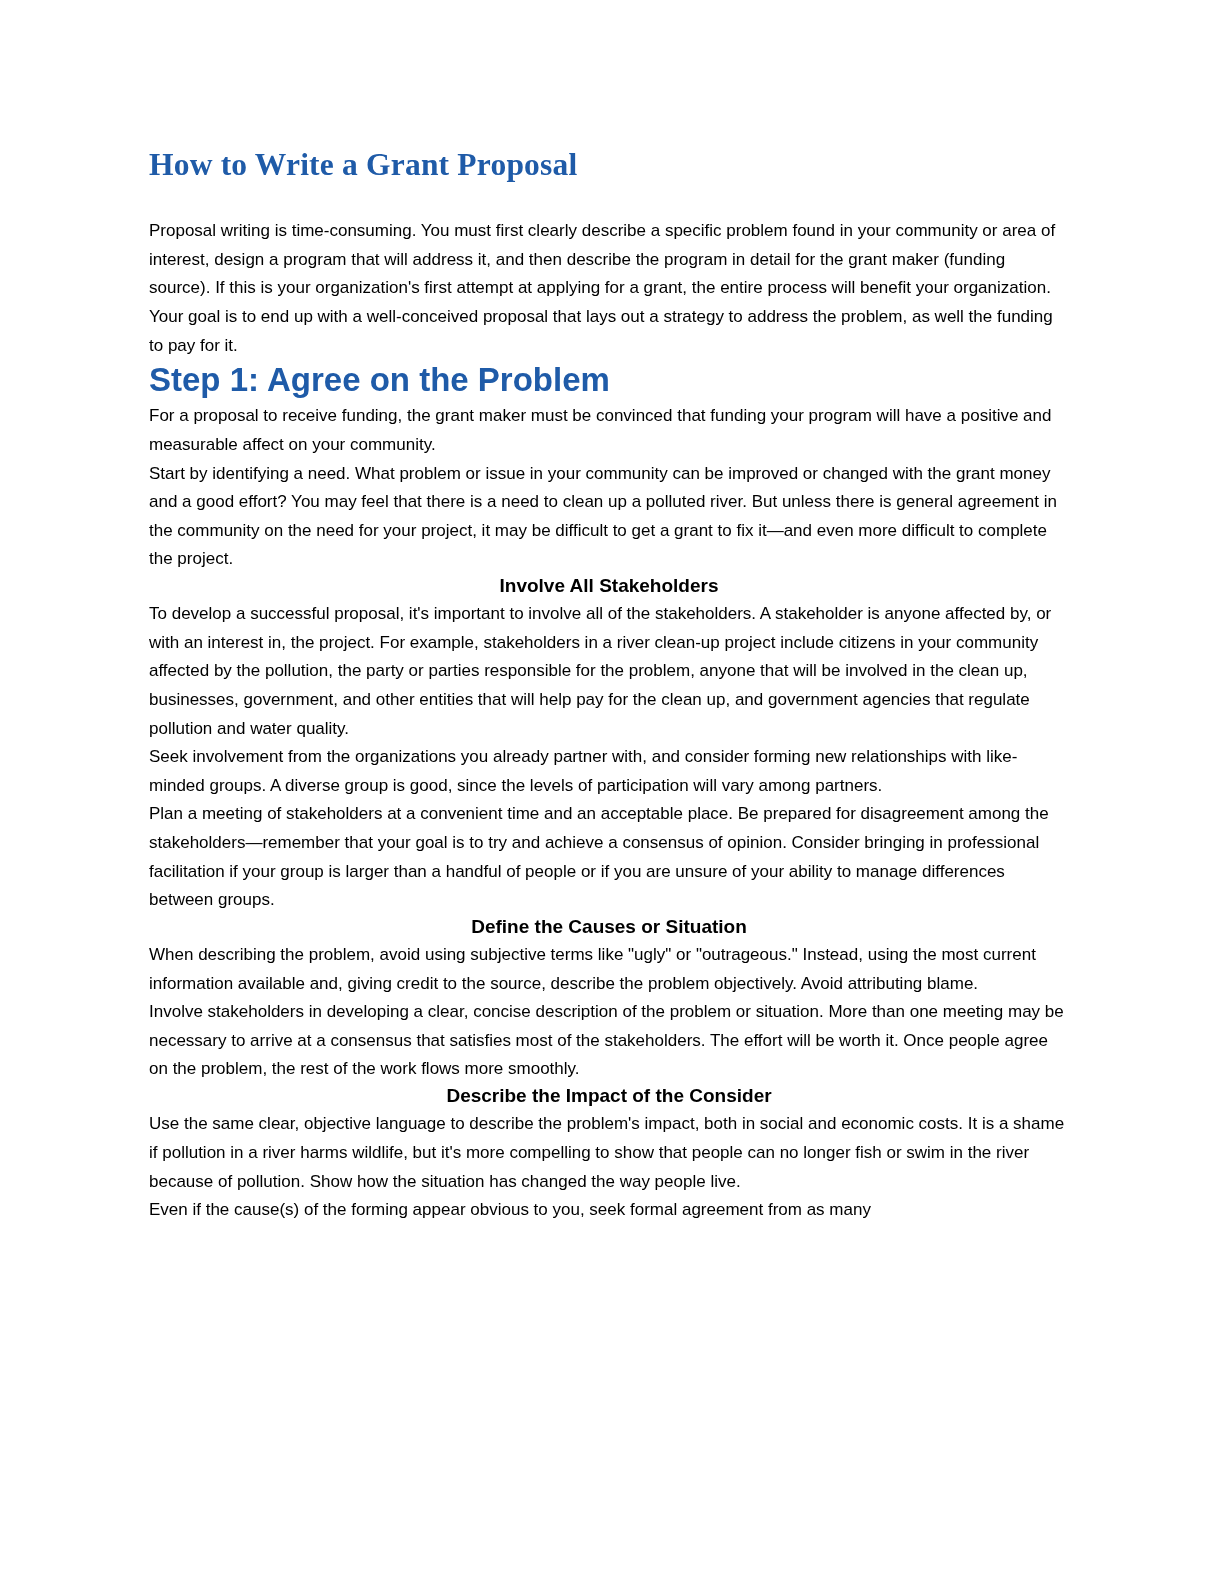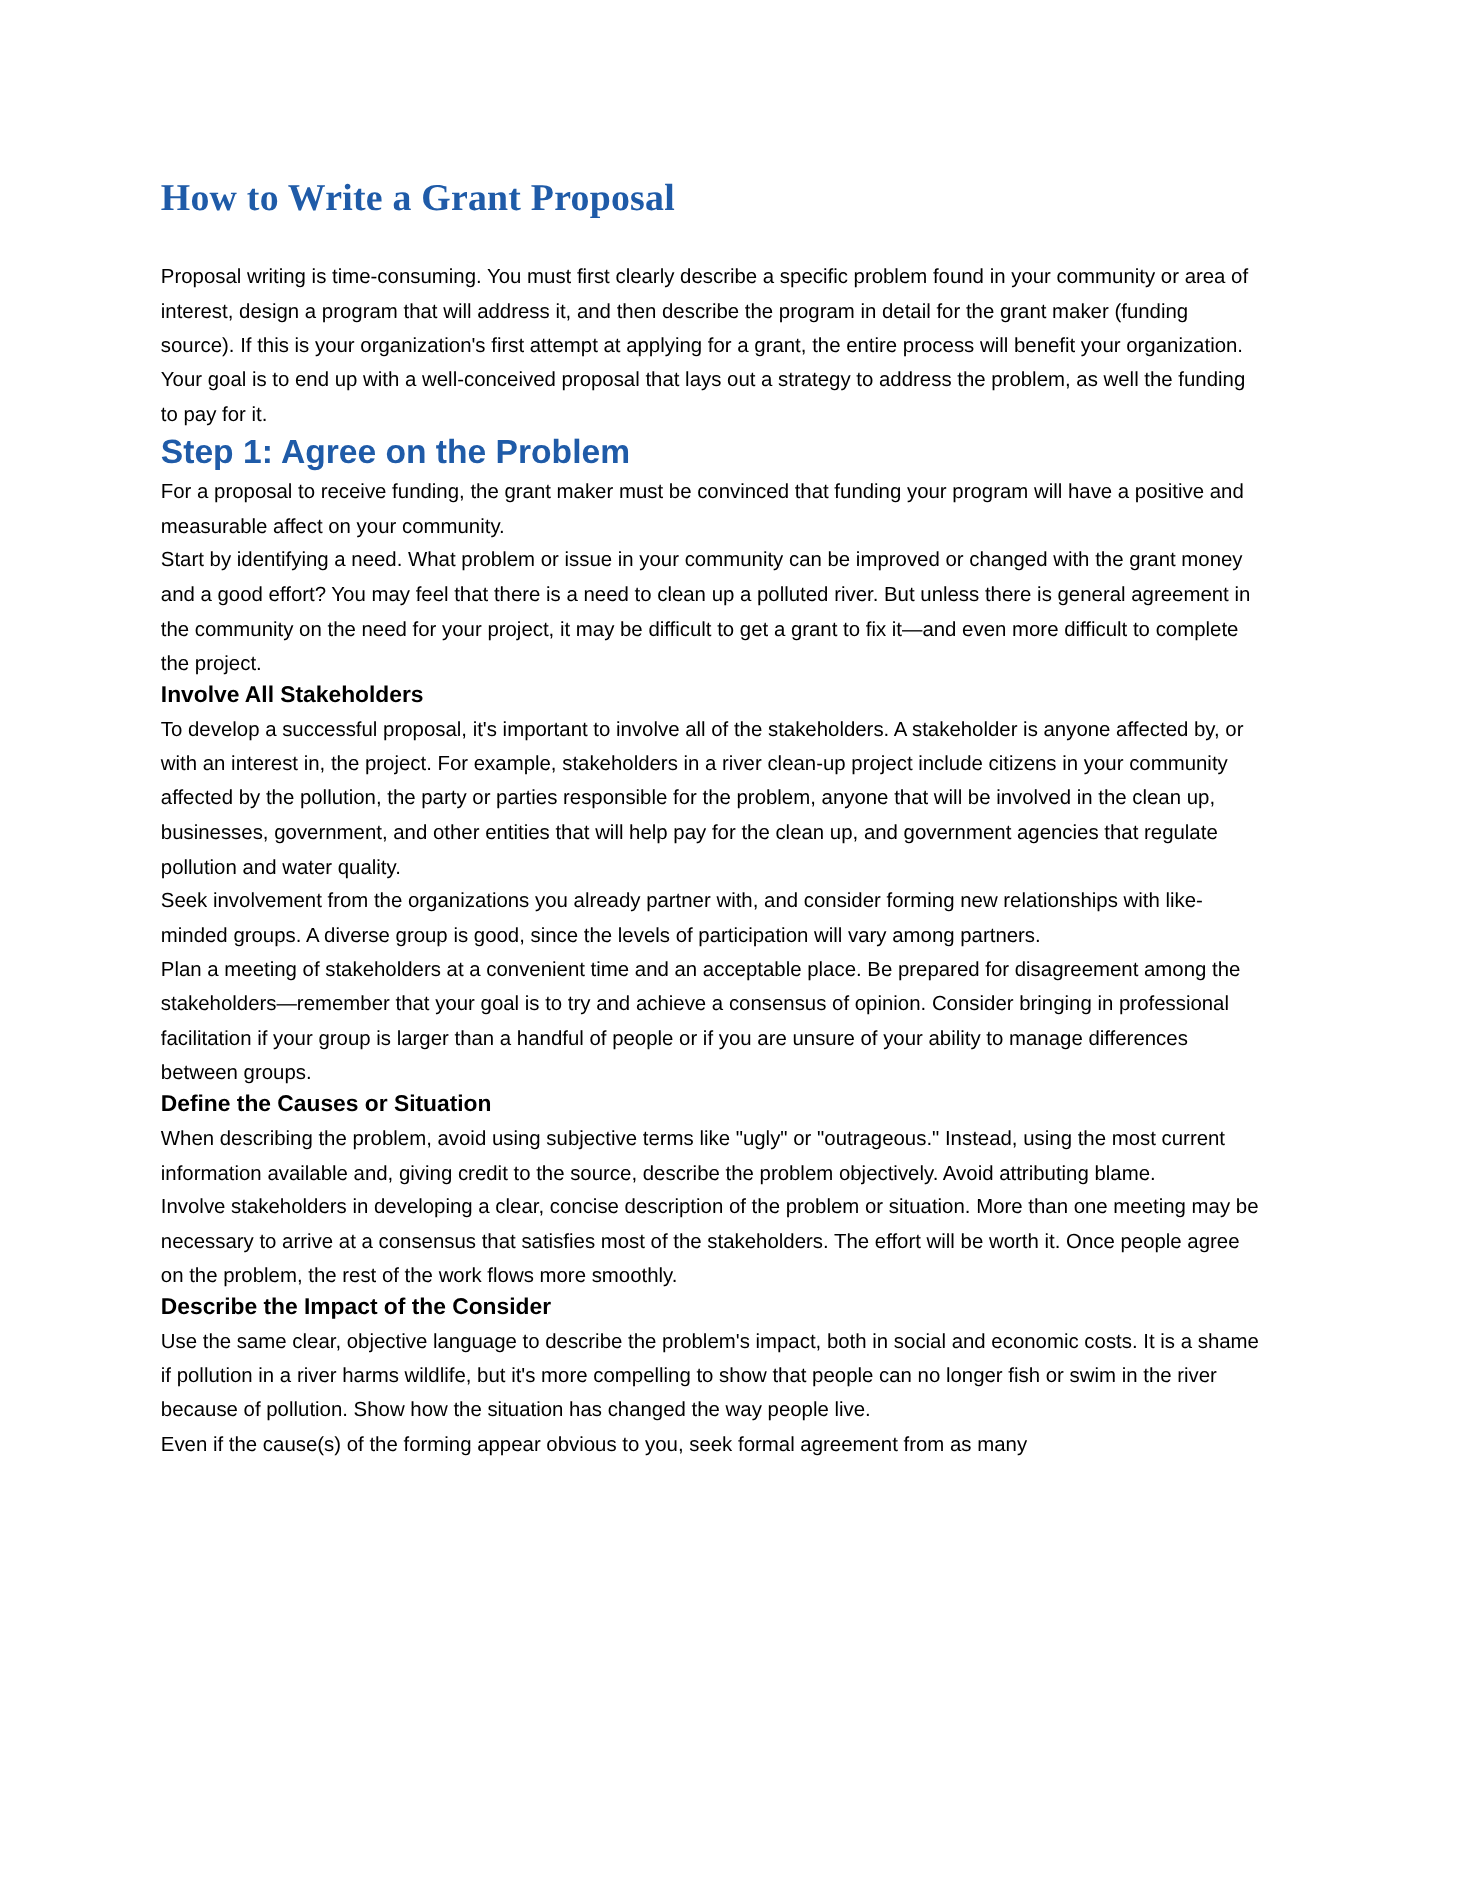--- a/index.html
+++ b/index.html
@@ -15,48 +15,49 @@
   .page {
     position: relative;
     width: 1220px;
     height: 1572px;
     background: #ffffff;
     overflow: hidden;
     box-sizing: border-box;
   }
   .content {
     position: absolute;
-    left: 134px;
+    left: 149px;
     top: 146px;
     width: 920px;
   }
   h1.doc-title {
     font-family: "Liberation Serif", serif;
     font-weight: bold;
     font-size: 31.5px;
     line-height: 1.18;
     color: #1F5BA8;
     margin: 0 0 34px 0;
     letter-spacing: 0.2px;
   }
   h2.step-heading {
     font-family: "Liberation Sans", sans-serif;
     font-weight: bold;
-    font-size: 28px;
+    font-size: 33px;
     line-height: 1.22;
     color: #1F5BA8;
     margin: 0 0 2px 0;
   }
   h3.sub-heading {
     font-family: "Liberation Sans", sans-serif;
     font-weight: bold;
     font-size: 19px;
     line-height: 1.28;
     color: #000000;
     margin: 0 0 2px 0;
+    text-align: center;
   }
   p.body-text {
     font-family: "Liberation Sans", sans-serif;
     font-weight: normal;
     font-size: 17px;
     line-height: 28.6px;
     color: #000000;
     margin: 0;
     text-align: left;
   }

